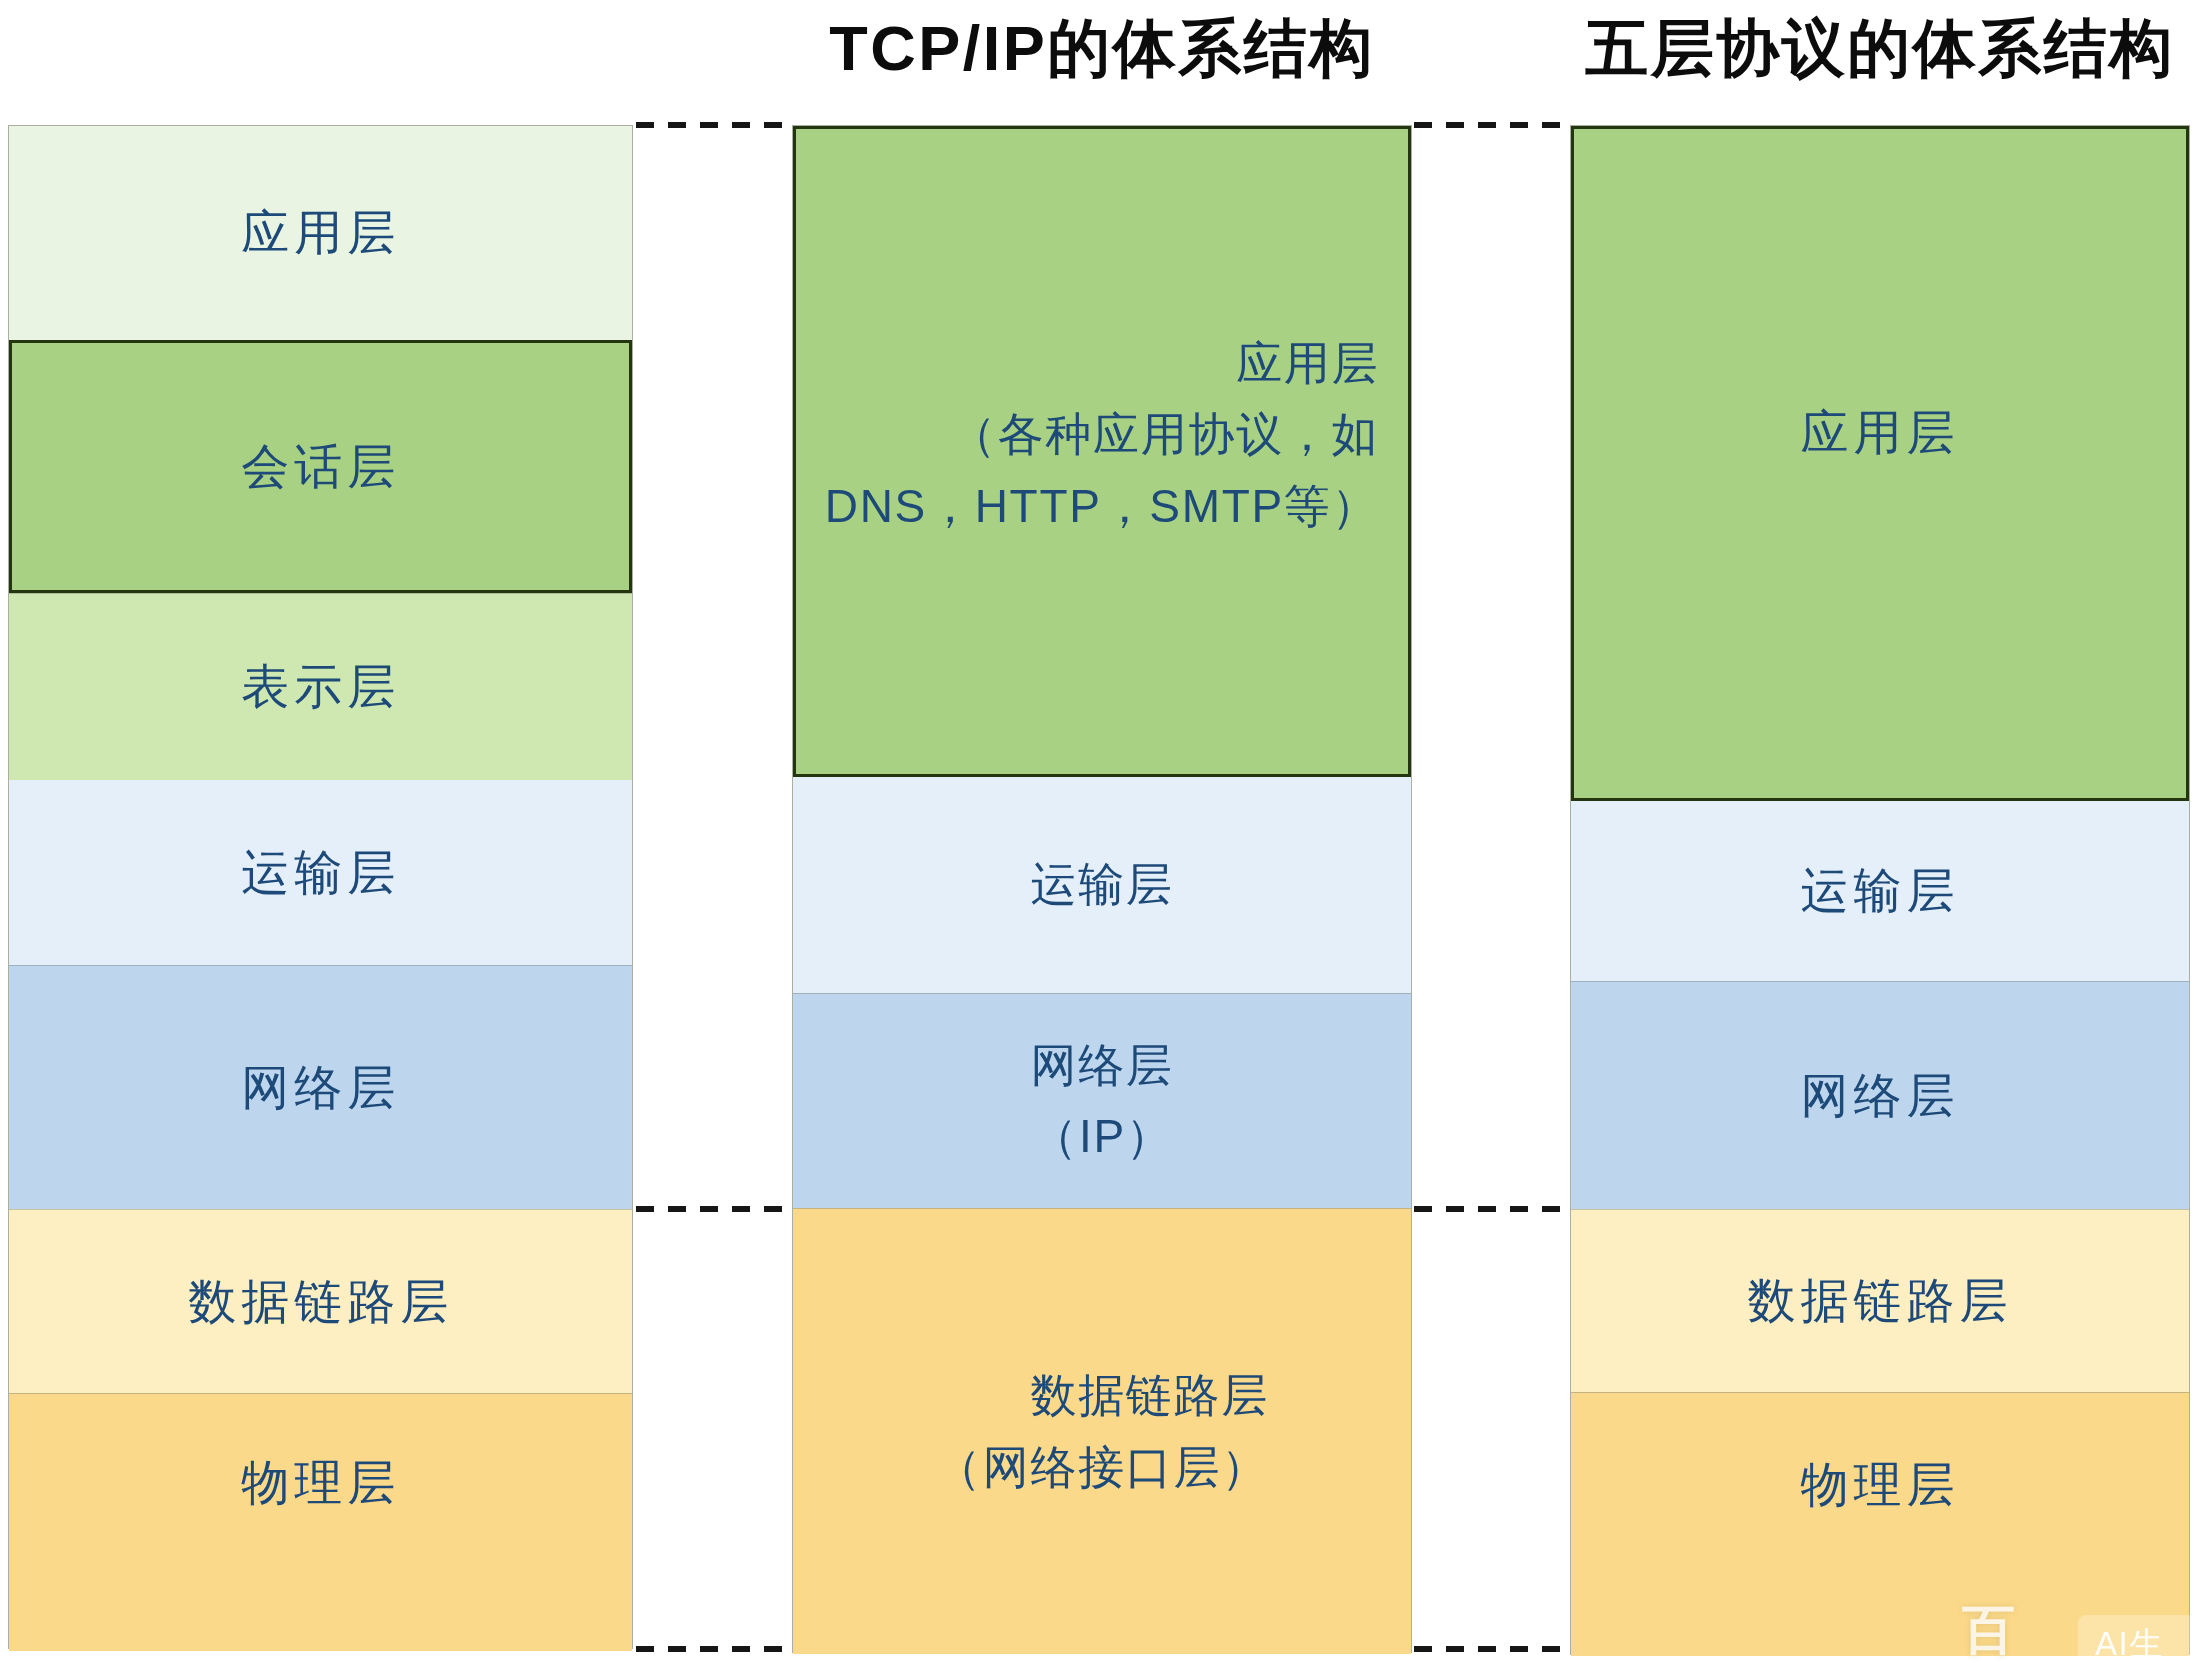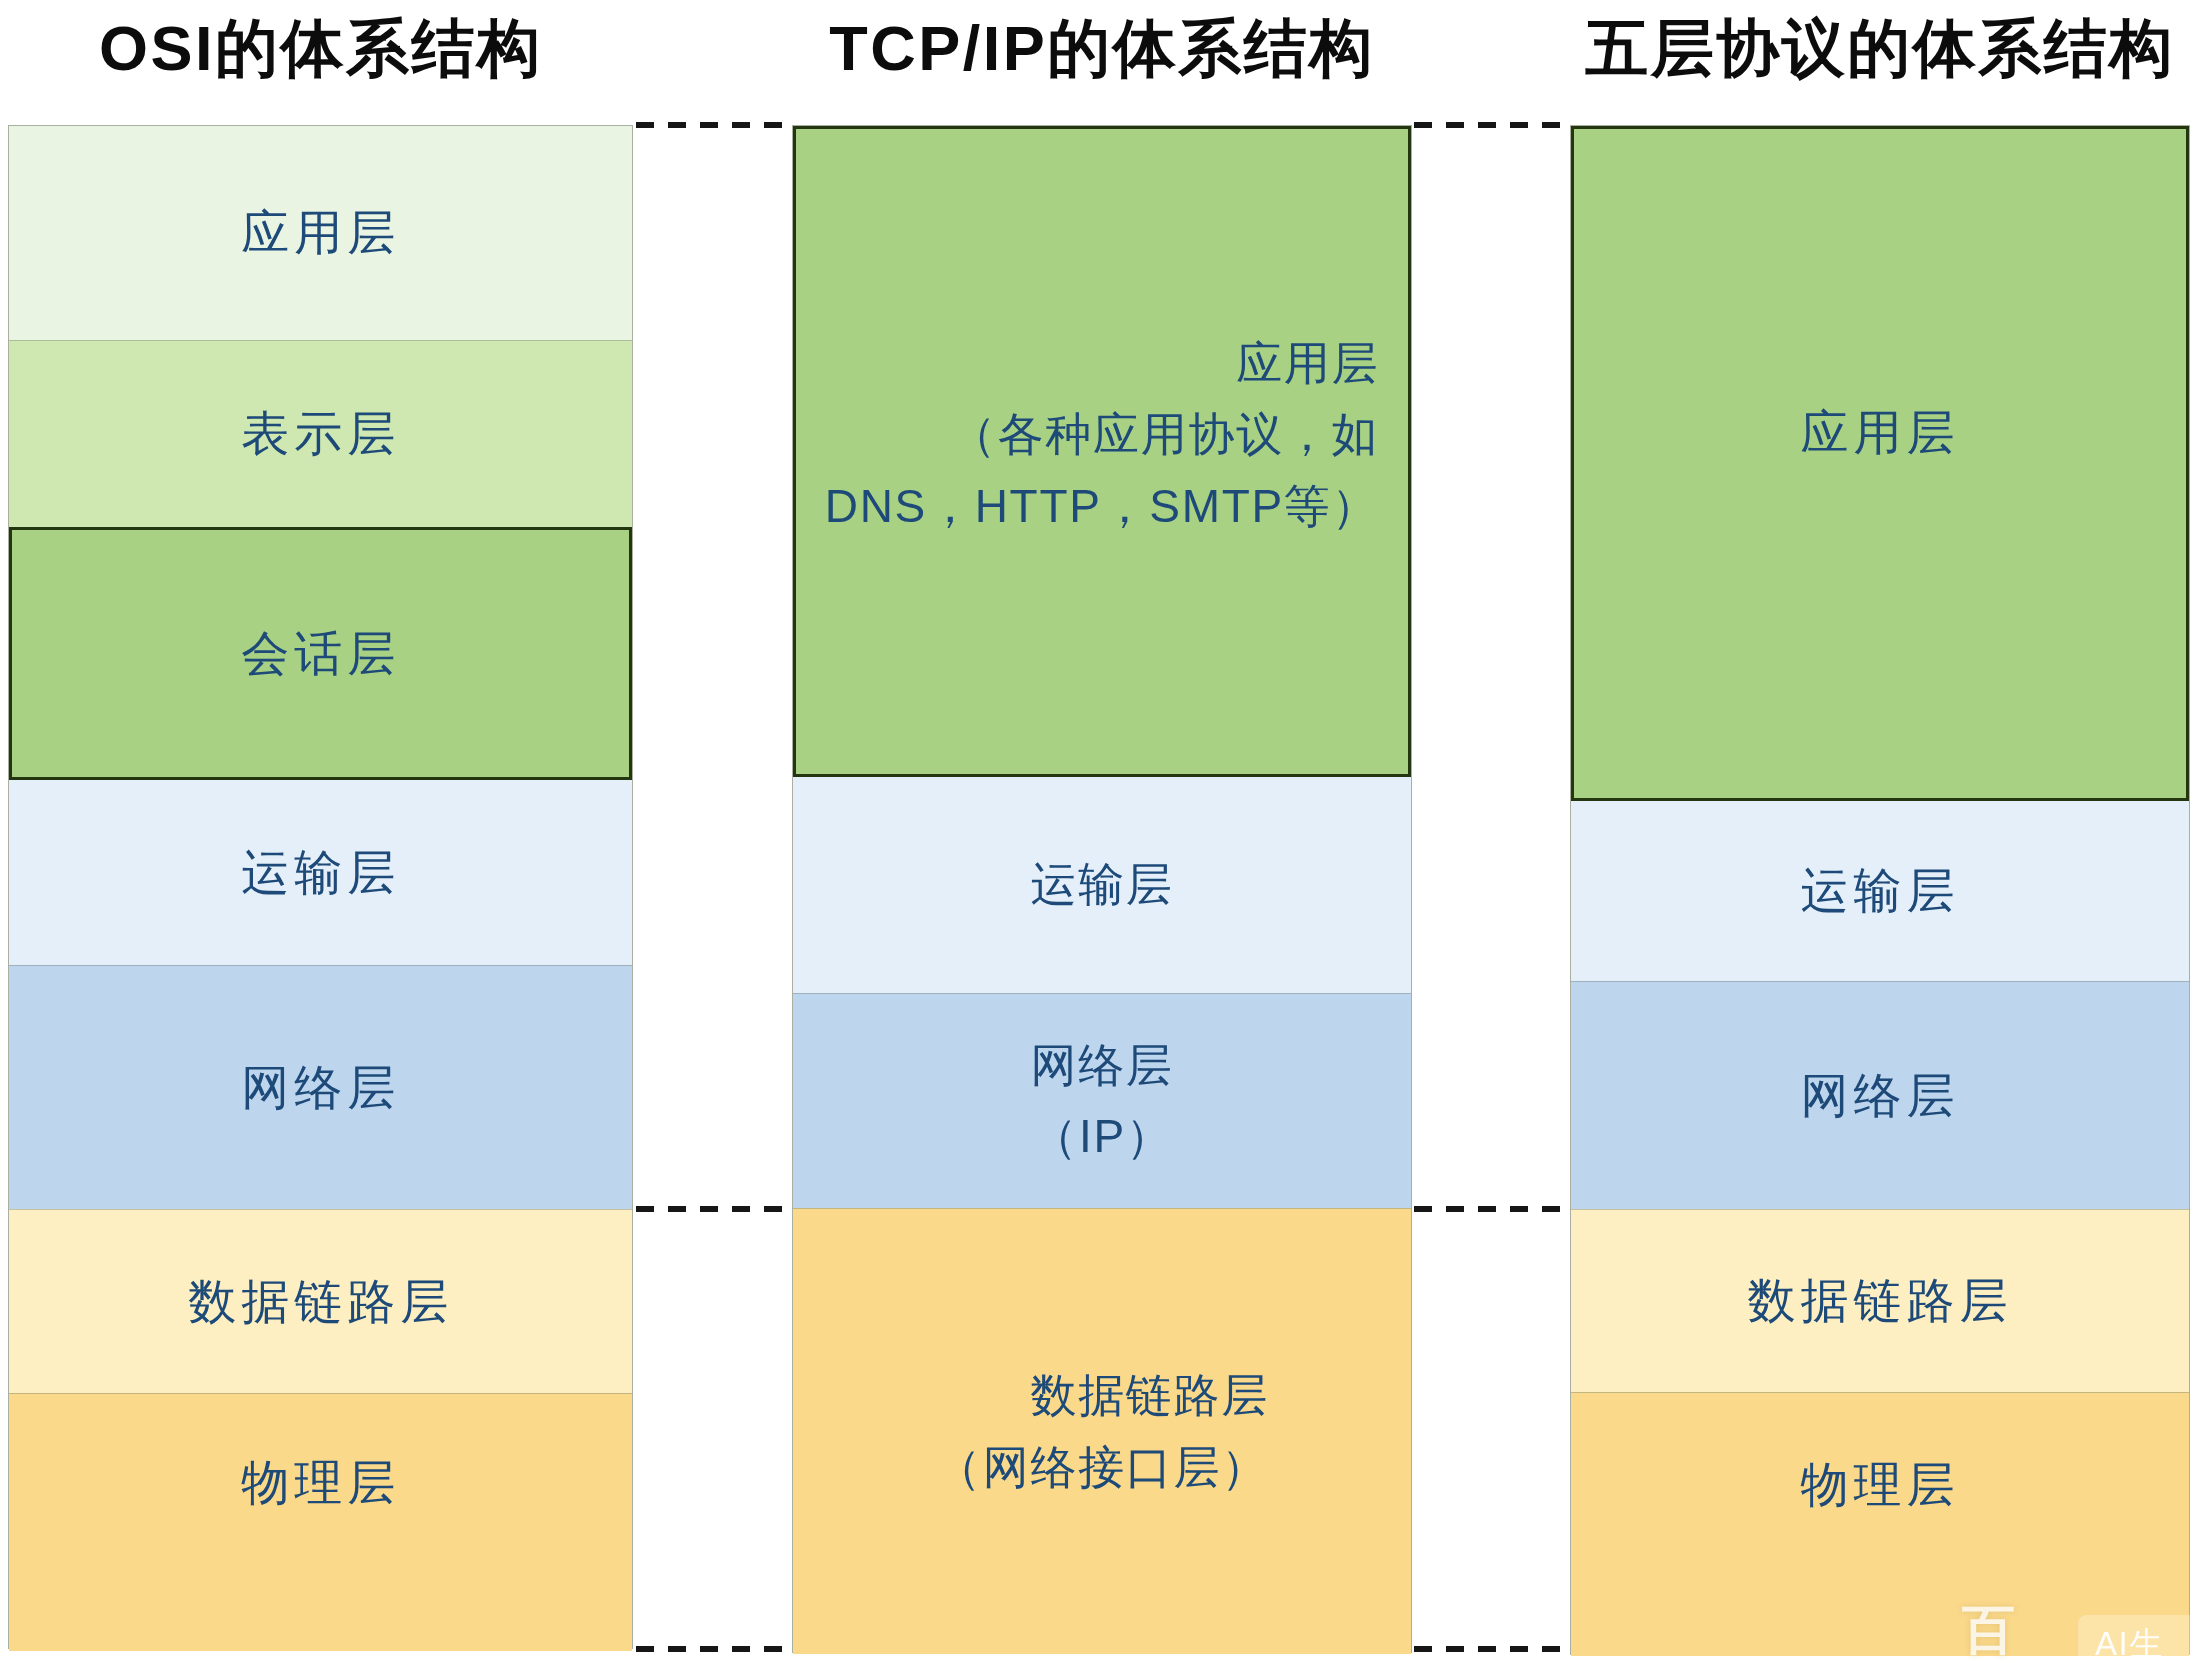--- a/index.html
+++ b/index.html
@@ -104,33 +104,32 @@
     font-size:33px;color:rgba(255,255,255,0.95);
     background:rgba(255,255,255,0.26);
     padding:6.7px 16.6px;border-radius:8.3px;letter-spacing:1.7px;
   }
 </style>
 </head>
 <body>
 
 <div class="stage">
 
-  <div class="col-title t1">OSI的体系结构</div>
   <div class="col-title t3">五层协议的体系结构</div>
   <div class="col-title t2">TCP/IP的体系结构</div>
 
   <div class="col col1">
     <div class="band c-mint h-osi-1">
       <span class="lbl">应用层</span>
     </div>
+    <div class="band c-green h-osi-3 green-major">
+      <span class="lbl">会话层</span>
+    </div>
     <div class="band c-gmid h-osi-2 sep">
       <span class="lbl">表示层</span>
-    </div>
-    <div class="band c-green h-osi-3 green-major">
-      <span class="lbl">会话层</span>
     </div>
     <div class="band c-bpale h-osi-4">
       <span class="lbl">运输层</span>
     </div>
     <div class="band c-bmid h-osi-5 sep">
       <span class="lbl">网络层</span>
     </div>
     <div class="band c-cream h-osi-6 sep">
       <span class="lbl">数据链路层</span>
     </div>

